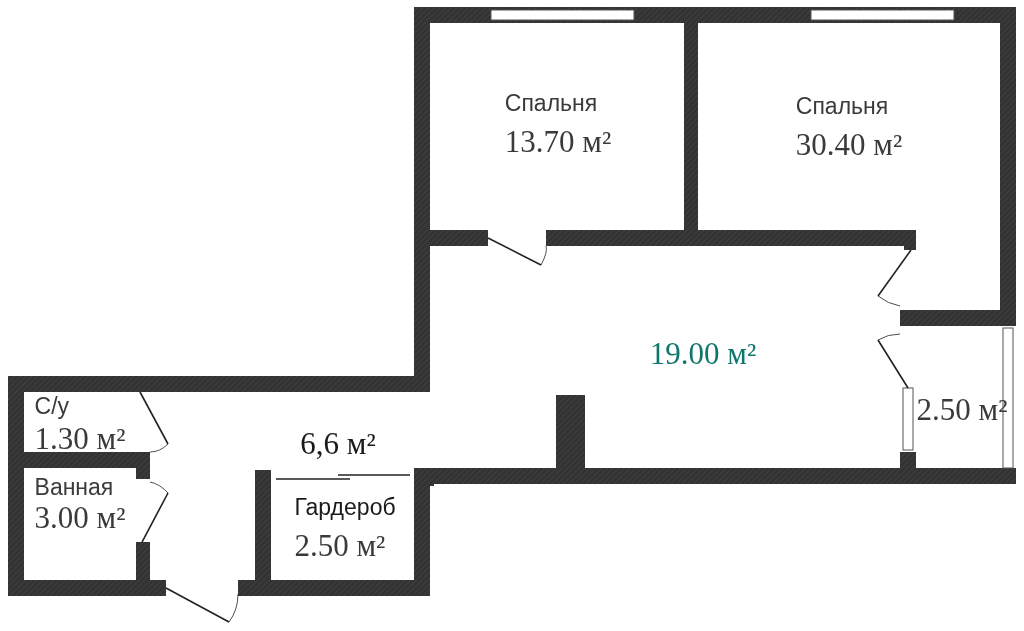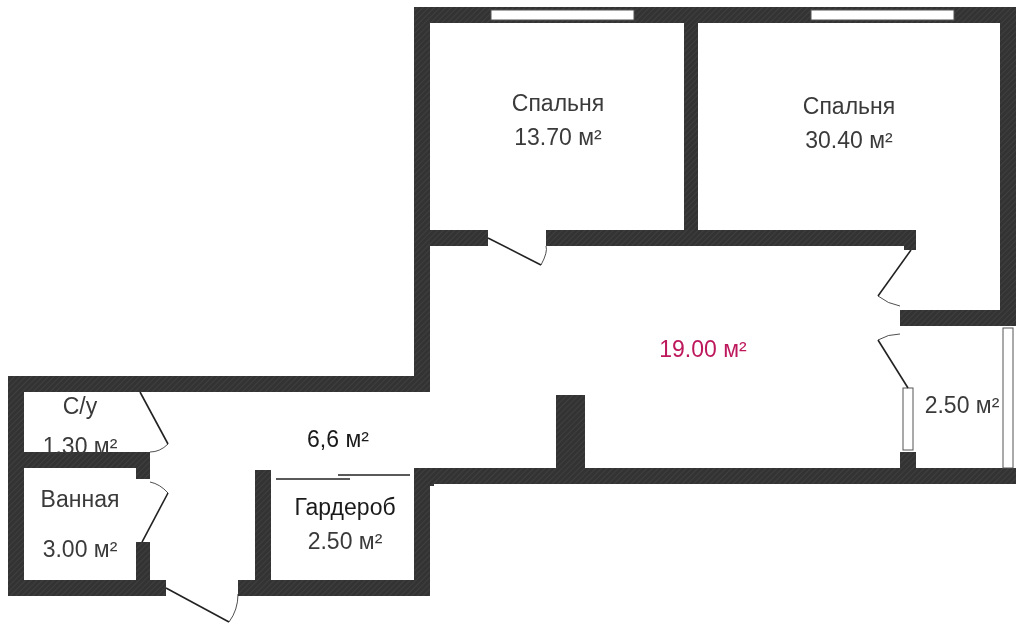--- a/index.html
+++ b/index.html
@@ -1,20 +1,20 @@
 <!DOCTYPE html>
 <html><head>
 <meta charset="utf-8">
 <style>
   html,body{margin:0;padding:0;background:#ffffff;}
   #plan{position:relative;width:1024px;height:631px;overflow:hidden;background:#fff;}
   svg{position:absolute;left:0;top:0;}
-  .lbl{position:absolute;font-family:"Liberation Sans",sans-serif;color:#3a3a3a;text-align:center;white-space:nowrap;transform:translateX(-50%);line-height:1.15;}
+  .lbl{position:absolute;font-family:"Liberation Sans",sans-serif;color:#3a3a3a;white-space:nowrap;transform:translateX(-50%);line-height:1.15;}
   .lbl .name{display:block;font-size:23px;}
-  .lbl .area{display:block;font-size:23px;margin-top:8px;}
+  .lbl .area{display:block;font-size:31px;margin-top:8px;font-family:Liberation Serif, serif;}
   .dark{color:#1a1a1a;}
 </style>
 </head>
 <body>
 
 <div id="plan">
   <svg width="1024" height="631" viewBox="0 0 1024 631">
     <defs>
       <pattern id="hatch" width="4" height="4" patternUnits="userSpaceOnUse" patternTransform="rotate(45)">
         <rect width="4" height="4" fill="#333"></rect>
@@ -85,33 +85,33 @@
 
   <div class="lbl" style="left:558px;top:90px">
     <span class="name">Спальня</span>
     <span class="area">13.70 м²</span>
   </div>
   <div class="lbl" style="left:849px;top:93px">
     <span class="name">Спальня</span>
     <span class="area">30.40 м²</span>
   </div>
   <div class="lbl dark" style="left:703px;top:318px">
-    <span class="area" style="margin-top:18px;color:#be185d">19.00 м²</span>
+    <span class="area" style="margin-top:18px;color:#0f766e">19.00 м²</span>
   </div>
   <div class="lbl" style="left:962px;top:392px">
     <span class="area" style="margin-top:0">2.50 м²</span>
   </div>
   <div class="lbl dark" style="left:338px;top:418px">
     <span class="area" style="margin-top:8px">6,6 м²</span>
   </div>
   <div class="lbl" style="left:80px;top:393px">
     <span class="name" style="font-size:23px">С/у</span>
-    <span class="area" style="margin-top:14px">1.30 м²</span>
+    <span class="area" style="margin-top:2px">1.30 м²</span>
   </div>
-  <div class="lbl" style="left:80px;top:486px">
+  <div class="lbl" style="left:80px;top:474px">
     <span class="name">Ванная</span>
-    <span class="area" style="margin-top:24px">3.00 м²</span>
+    <span class="area" style="margin-top:0">3.00 м²</span>
   </div>
   <div class="lbl" style="left:345px;top:494px">
     <span class="name dark">Гардероб</span>
     <span class="area" style="margin-top:8px">2.50 м²</span>
   </div>
 </div>
 
 </body></html>

